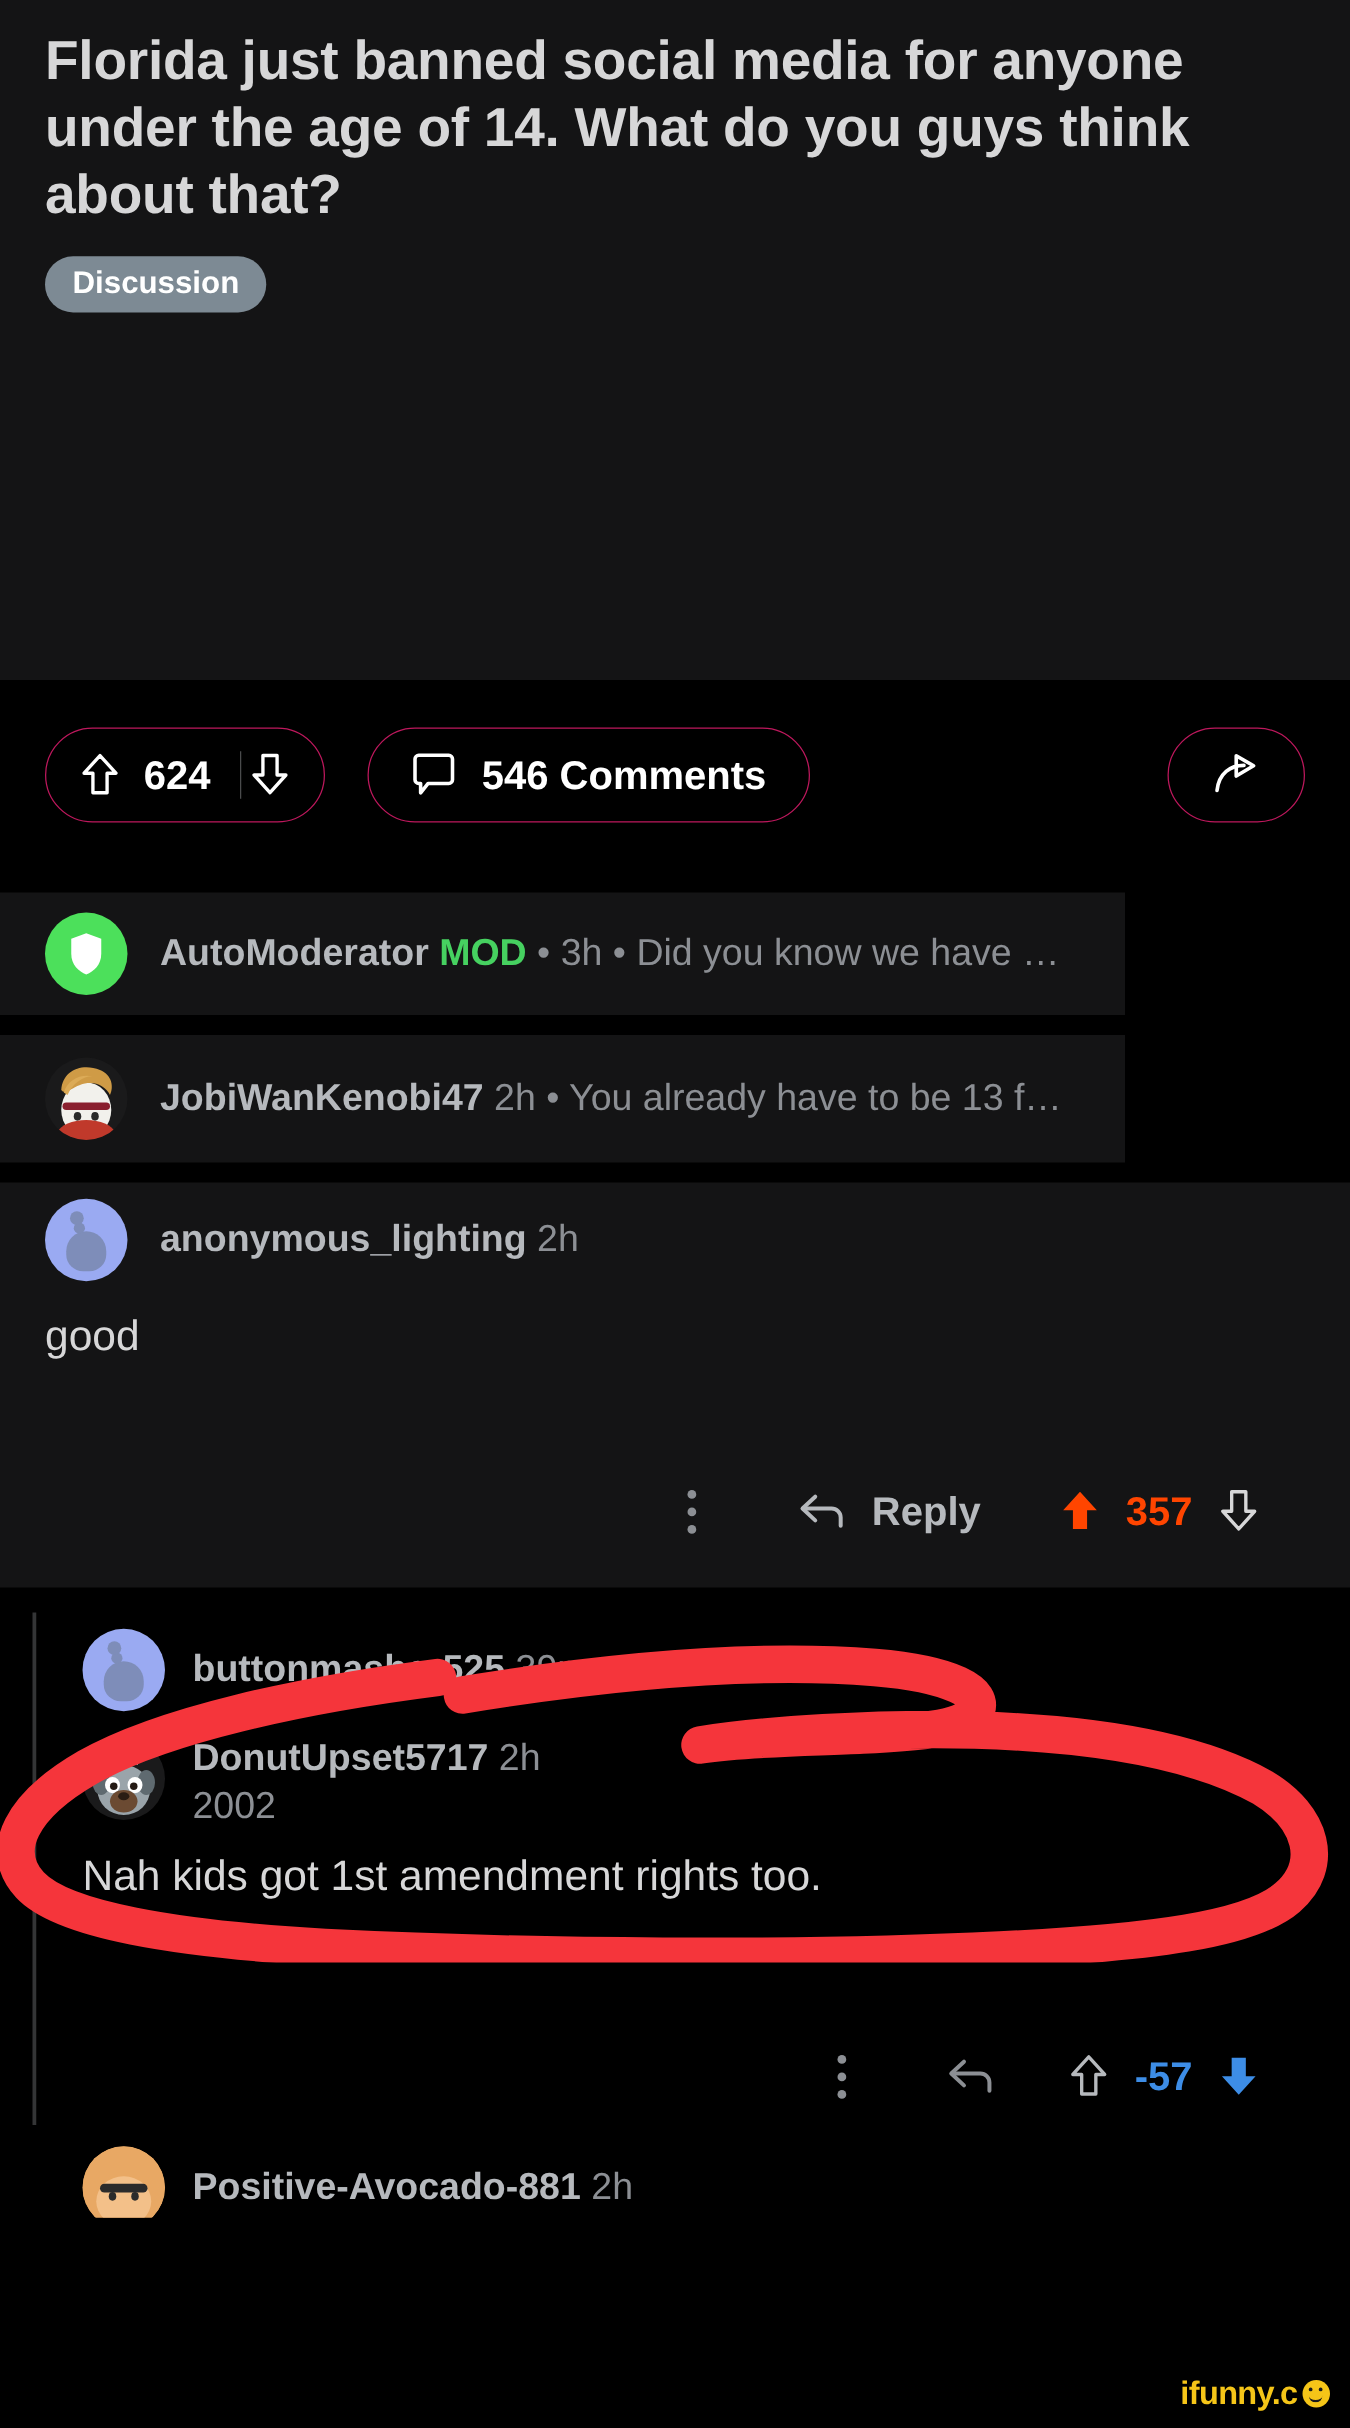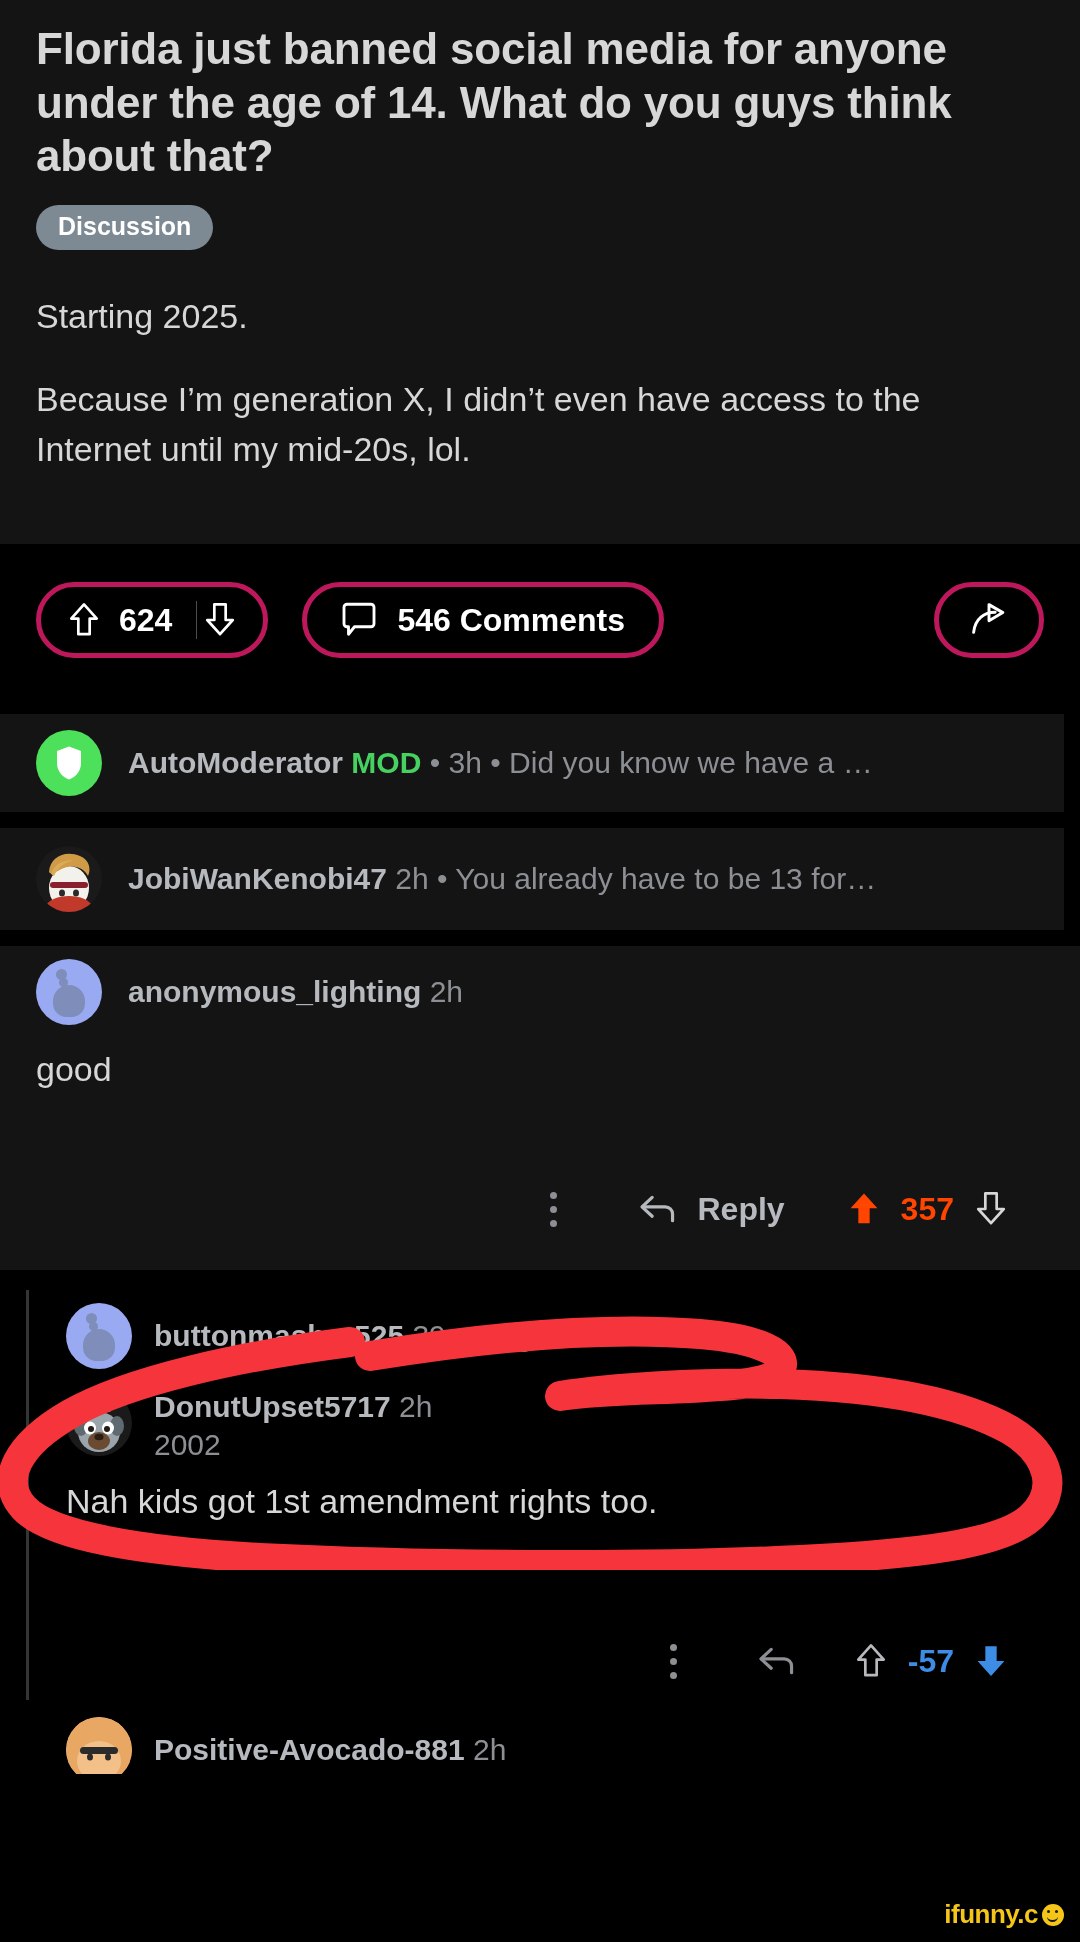--- a/index.html
+++ b/index.html
@@ -65,21 +65,21 @@
     top: 582px;
     width: 1008px;
     display: flex;
     align-items: center;
     gap: 34px;
   }
 
   .pill {
     display: flex;
     align-items: center;
-    border: 5px solid #be185d;
+    border: 1px solid #be185d;
     border-radius: 50px;
     height: 76px;
     padding: 0 26px;
     color: #ffffff;
   }
 
   .pill .num {
     font-size: 32px;
     font-weight: bold;
     padding: 0 18px;
@@ -105,21 +105,21 @@
     padding: 0;
     margin-left: auto;
   }
 
   svg { display: block; }
 
   
   .comment-row {
     position: absolute;
     left: 0;
-    width: 1064px;
+    width: 900px;
     background: #141415;
     display: flex;
     align-items: center;
     padding: 0 36px;
   }
 
   .avatar {
     width: 66px; height: 66px;
     border-radius: 50%;
     flex: 0 0 66px;
@@ -334,24 +334,20 @@
 <div id="app">
 
   <div class="post-card">
 
     <div class="post-title">Florida just banned social media for anyone under the age of 14. What do you guys think about that?</div>
 
     <div class="flair-row">
       <span class="flair">Discussion</span>
     </div>
 
-    <div class="post-body">
-      <p>Starting 2025.</p>
-      <p>Because I’m generation X, I didn’t even have access to the Internet until my mid-20s, lol.</p>
-    </div>
   </div>
 
   <div class="action-bar">
 
     <div class="pill">
       <span>
         <svg width="34" height="38" viewBox="0 0 24 26">
           <path d="M12 2 L21 12 L16 12 L16 23 L8 23 L8 12 L3 12 Z" fill="none" stroke="#ffffff" stroke-width="1.9" stroke-linejoin="round"></path>
         </svg>
       </span>

